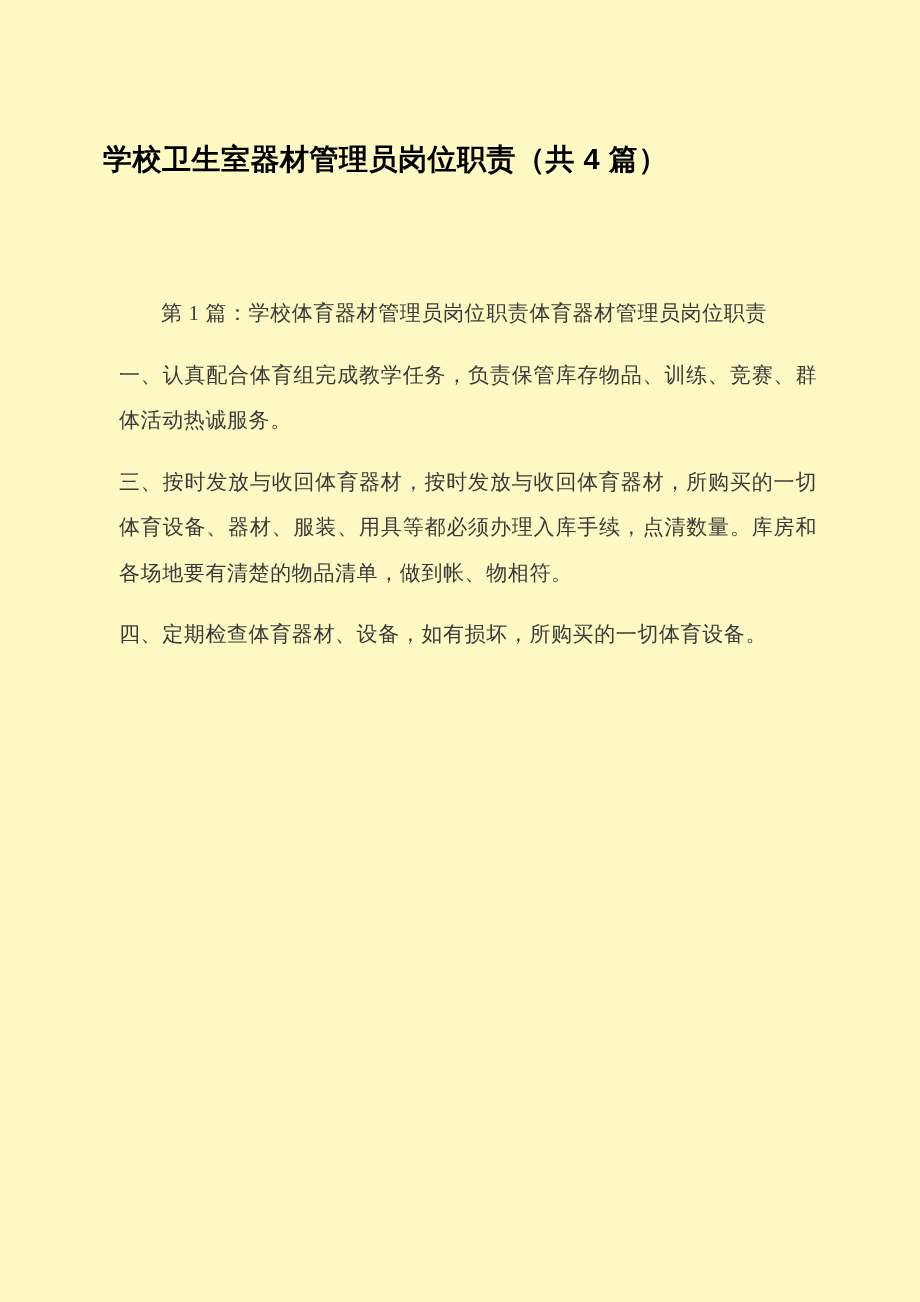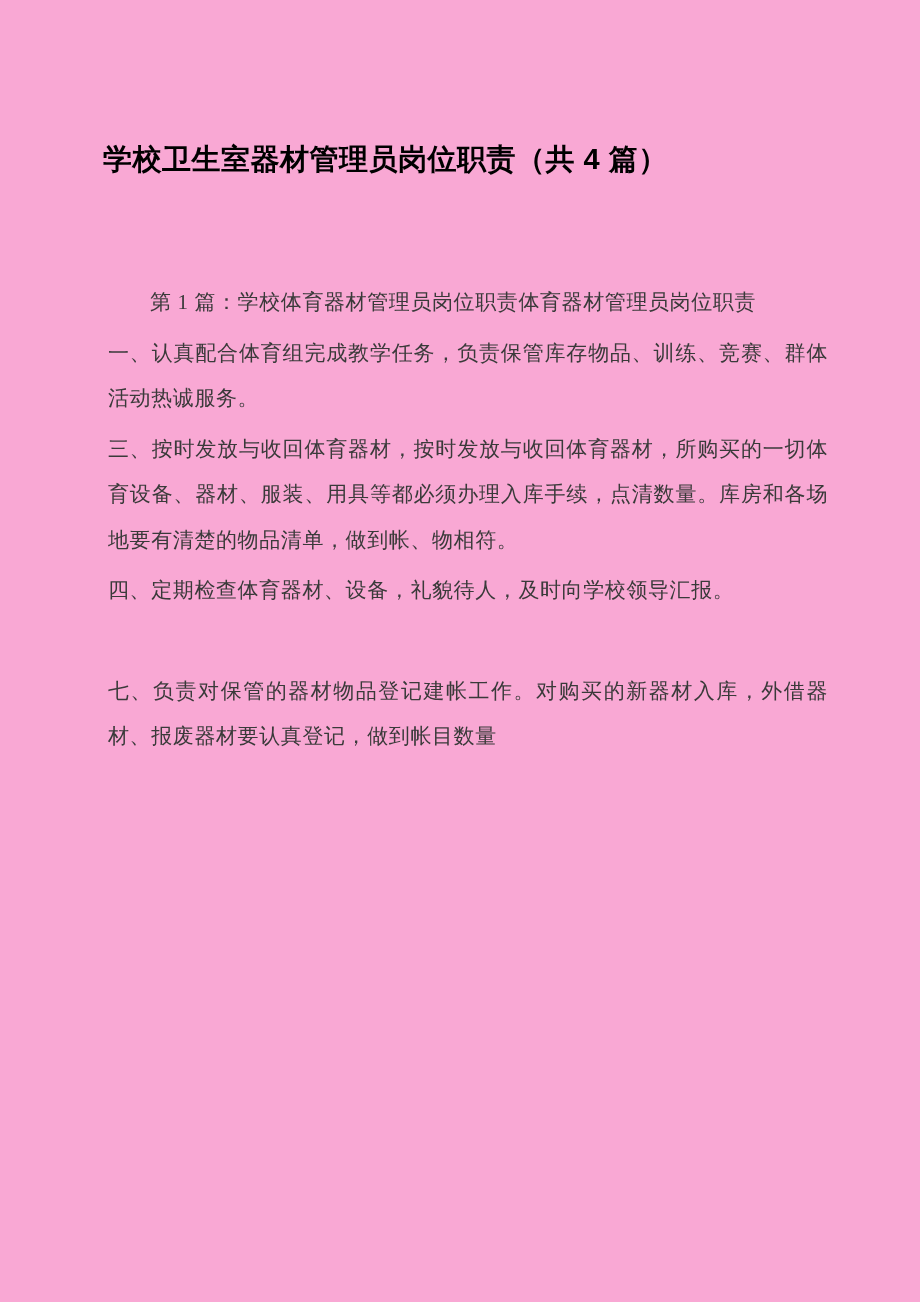--- a/index.html
+++ b/index.html
@@ -3,21 +3,21 @@
 <meta charset="utf-8">
 <style>
   html, body {
     margin: 0;
     padding: 0;
     background: #ffffff;
   }
   .page {
     width: 920px;
     height: 1302px;
-    background: #f9a8d4;
+    background: #fef9c3;
     position: relative;
     box-sizing: border-box;
     padding: 4px;
     overflow: hidden;
     font-family: "Liberation Serif", "DejaVu Serif", serif;
   }
   .doc-title {
     position: absolute;
     left: 103px;
     top: 139px;
@@ -36,39 +36,38 @@
     top: 275px;
     width: 730px;
   }
   .para {
     font-family: "Liberation Serif", "DejaVu Serif", serif;
     font-size: 21px;
     line-height: 45.5px;
     color: #3a3a3a;
     text-align: justify;
     text-justify: inter-ideograph;
-    margin: 5px;
+    margin: 16px;
     letter-spacing: 0.6px;
   }
   .para.indent {
     text-indent: 42px;
   }
   .spacer {
     height: 45px;
   }
 </style>
 </head>
 <body>
 
 <div class="page">
 
   <div class="doc-title">学校卫生室器材管理员岗位职责（共 4 篇）</div>
 
   <div class="doc-body">
     <p class="para indent">第 1 篇：学校体育器材管理员岗位职责体育器材管理员岗位职责</p>
     <p class="para">一、认真配合体育组完成教学任务，负责保管库存物品、训练、竞赛、群体活动热诚服务。</p>
     <p class="para">三、按时发放与收回体育器材，按时发放与收回体育器材，所购买的一切体育设备、器材、服装、用具等都必须办理入库手续，点清数量。库房和各场地要有清楚的物品清单，做到帐、物相符。</p>
-    <p class="para">四、定期检查体育器材、设备，礼貌待人，及时向学校领导汇报。</p>
+    <p class="para">四、定期检查体育器材、设备，如有损坏，所购买的一切体育设备。</p>
     <div class="spacer"></div>
-    <p class="para">七、负责对保管的器材物品登记建帐工作。对购买的新器材入库，外借器材、报废器材要认真登记，做到帐目数量</p>
   </div>
 
 </div>
 
 </body></html>

